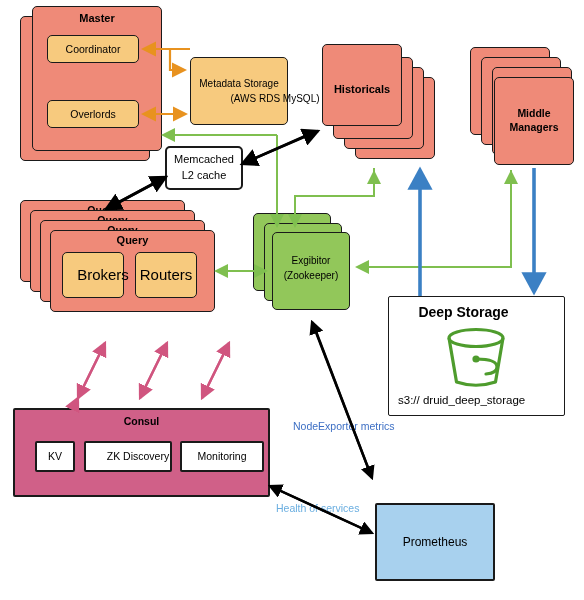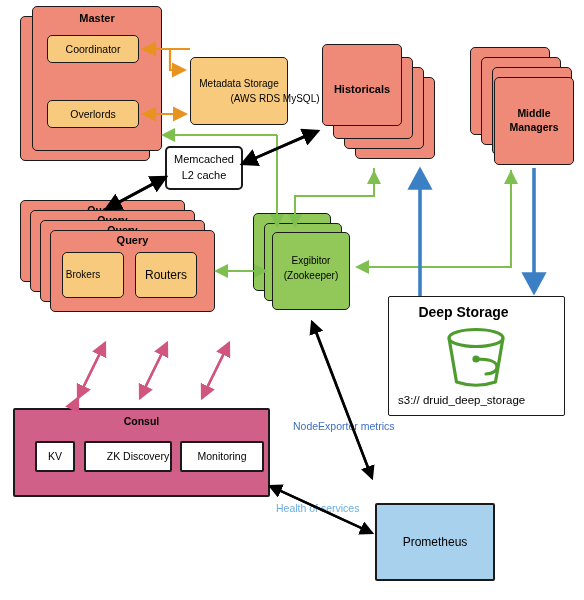--- a/index.html
+++ b/index.html
@@ -65,24 +65,24 @@
   <div class="stackcard" style="left:20px;top:200px;width:165px;height:82px;"></div>
   <div class="txt bold" style="left:20px;top:203px;width:165px;height:14px;font-size:10.5px;">Query</div>
   <div class="stackcard" style="left:30px;top:210px;width:165px;height:82px;"></div>
   <div class="txt bold" style="left:30px;top:213px;width:165px;height:14px;font-size:10.5px;">Query</div>
   <div class="stackcard" style="left:40px;top:220px;width:165px;height:82px;"></div>
   <div class="txt bold" style="left:40px;top:223px;width:165px;height:14px;font-size:10.5px;">Query</div>
   <div class="node salmon" style="left:50px;top:230px;width:165px;height:82px;"></div>
   <div class="txt bold" style="left:50px;top:234px;width:165px;height:14px;font-size:11px;">Query</div>
 
   <div class="node orange" style="left:62px;top:252px;width:62px;height:46px;"></div>
-  <div class="txt" style="left:52px;top:252px;width:62px;height:46px;font-size:10px;">Brokers</div>
+  <div class="txt" style="left:72px;top:252px;width:62px;height:46px;font-size:15px;">Brokers</div>
 
   <div class="node orange" style="left:135px;top:252px;width:62px;height:46px;"></div>
-  <div class="txt" style="left:135px;top:252px;width:62px;height:46px;font-size:12px;">Routers</div>
+  <div class="txt" style="left:135px;top:252px;width:62px;height:46px;font-size:15px;">Routers</div>
 
   <div class="stackcard gcard" style="left:253px;top:213px;width:78px;height:78px;"></div>
   <div class="stackcard gcard" style="left:264px;top:223px;width:78px;height:78px;"></div>
   <div class="node green" style="left:272px;top:232px;width:78px;height:78px;"></div>
   <div class="txt" style="left:272px;top:253px;width:78px;height:15px;font-size:10px;">Exgibitor</div>
   <div class="txt" style="left:272px;top:268px;width:78px;height:15px;font-size:10px;">(Zookeeper)</div>
 
   <div class="node white" style="left:388px;top:296px;width:177px;height:120px;border-width:1.4px;border-radius:2px;"></div>
   <div class="txt bold" style="left:388px;top:302px;width:151px;height:20px;font-size:14px;">Deep Storage</div>
   <div style="position:absolute;left:440px;top:327px;width:72px;height:62px;">

